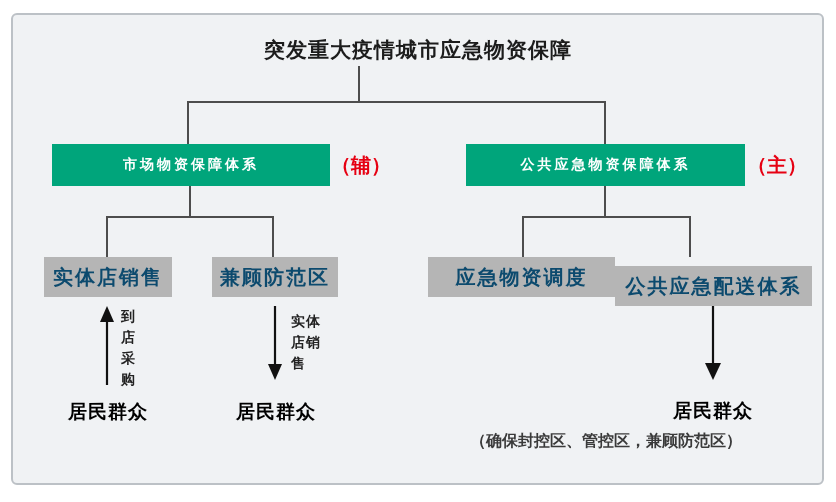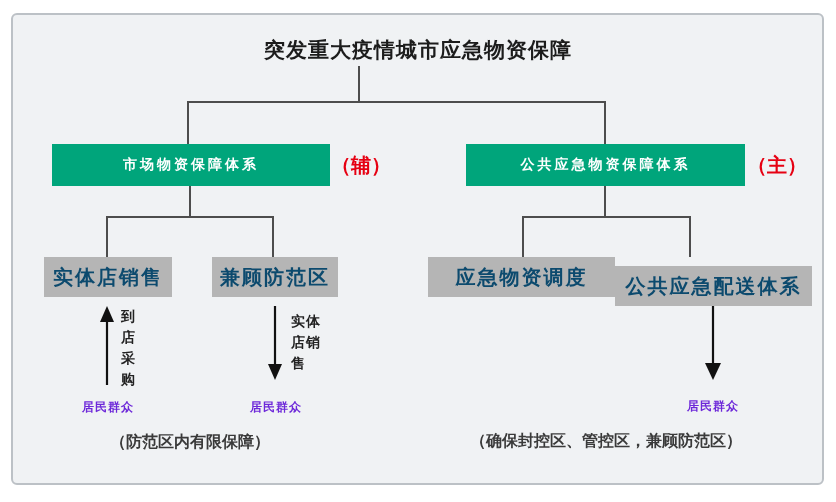--- a/index.html
+++ b/index.html
@@ -29,21 +29,21 @@
     position:absolute;height:40px;background:#b5b5b5;color:#0c4a6e;
     font-size:20px;font-weight:bold;letter-spacing:2px;
     display:flex;align-items:center;justify-content:center;
   }
   .flow-label{
     position:absolute;font-size:14px;font-weight:bold;color:#222222;
     line-height:21px;word-break:break-all;letter-spacing:1px;
   }
   .residents{
     position:absolute;width:120px;text-align:center;
-    font-size:12px;font-weight:bold;color:#6d28d9;letter-spacing:1px;
+    font-size:19px;font-weight:bold;color:#000000;letter-spacing:1px;
   }
   .caption{
     position:absolute;text-align:center;font-size:16px;font-weight:bold;color:#3a3a3a;
   }
   svg.overlay{position:absolute;left:0;top:0;width:836px;height:502px;pointer-events:none;}
   .connector{stroke:#4d4d4d;stroke-width:2;fill:none;}
   .arrow-shaft{stroke:#111111;stroke-width:2.2;fill:none;}
   .arrow-head{fill:#111111;stroke:none;}
 </style>
 </head>
@@ -85,16 +85,15 @@
   <div class="box-gray" style="left:428px;top:257px;width:187px;">应急物资调度</div>
   <div class="box-gray" style="left:615px;top:266px;width:197px;">公共应急配送体系</div>
 
   <div class="flow-label" style="left:121px;top:306px;width:17px;">到店采购</div>
   <div class="flow-label" style="left:291px;top:311px;width:34px;">实体店销售</div>
 
   <div class="residents" style="left:48px;top:399px;">居民群众</div>
   <div class="residents" style="left:216px;top:399px;">居民群众</div>
   <div class="residents" style="left:653px;top:398px;">居民群众</div>
 
-  <div class="caption" style="left:60px;top:432px;width:260px;">（防范区内有限保障）</div>
   <div class="caption" style="left:436px;top:431px;width:340px;">（确保封控区、管控区，兼顾防范区）</div>
 
 </div>
 
 </body></html>

